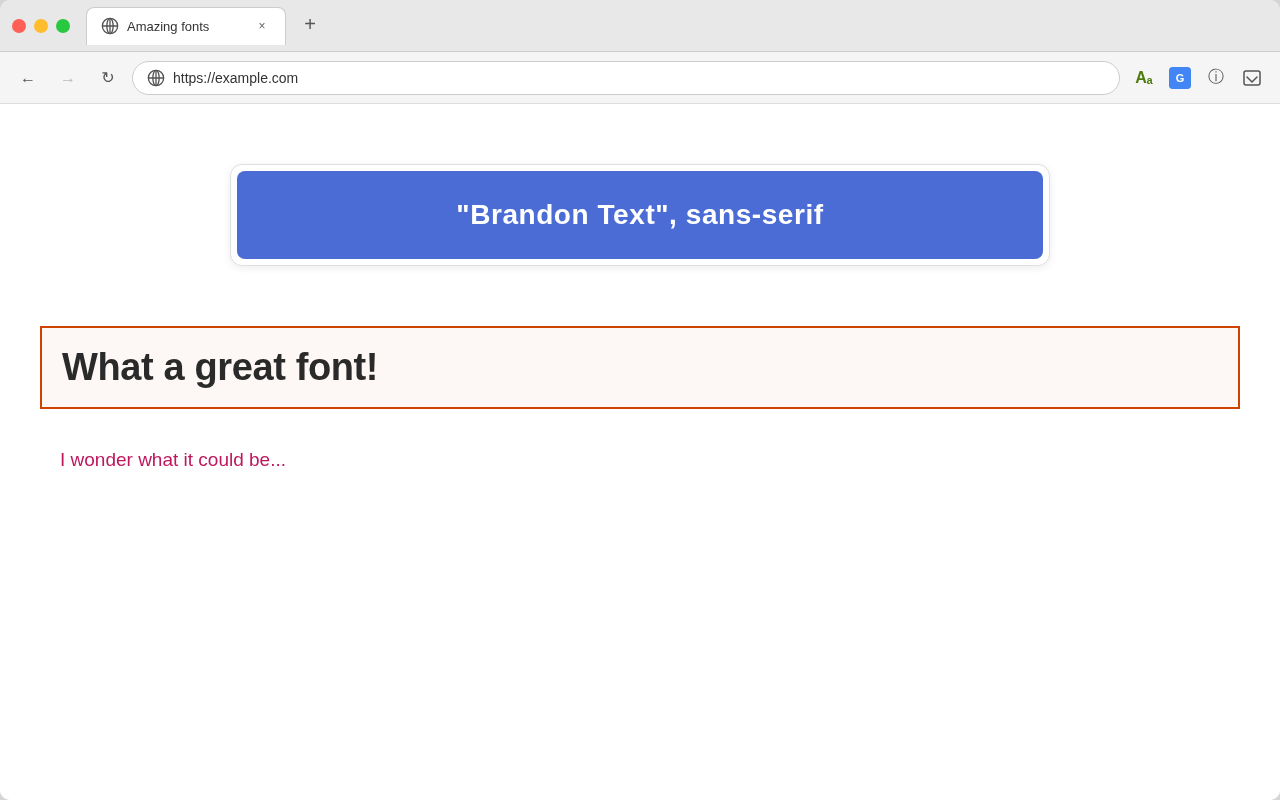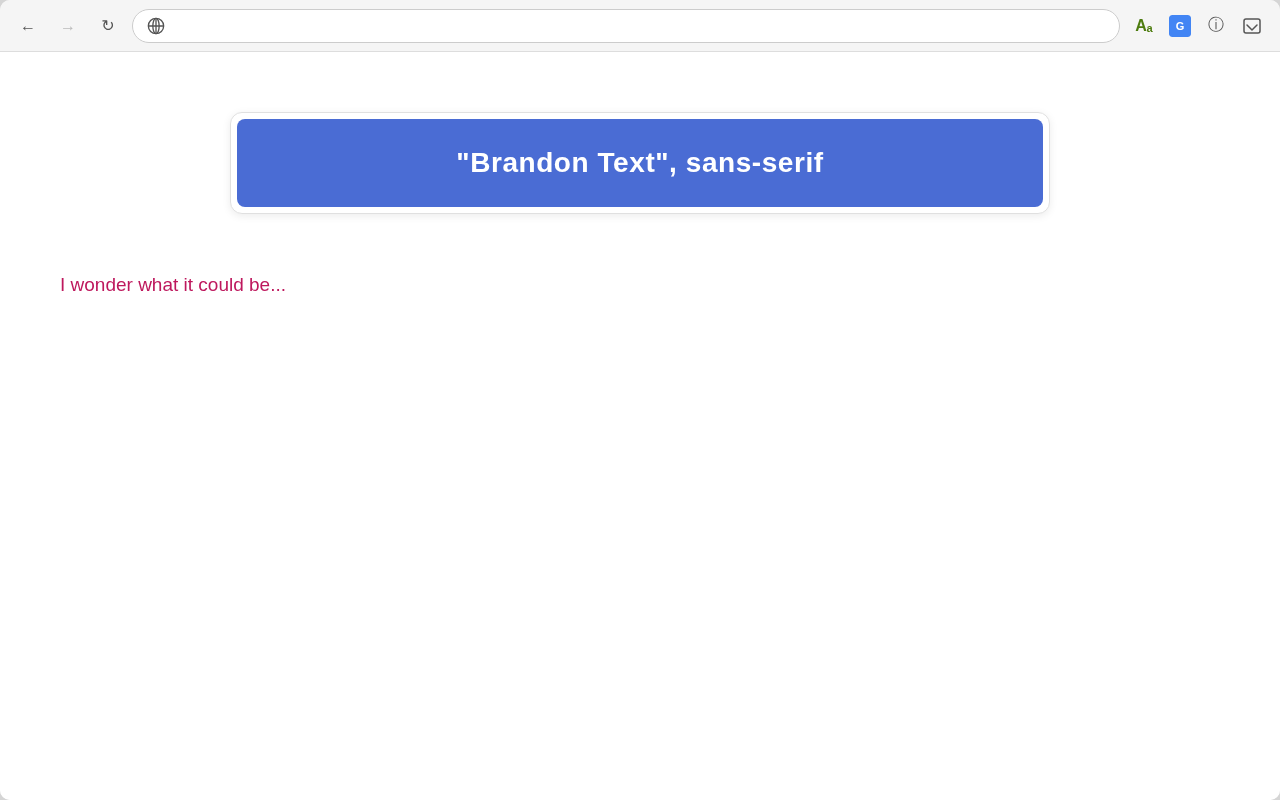--- a/index.html
+++ b/index.html
@@ -265,39 +265,61 @@
     .globe-svg {
       width: 18px;
       height: 18px;
     }
   </style>
 </head>
 <body>
 
 <div class="browser-window">
 
+  <div class="title-bar">
+    <div class="window-controls">
+      <button class="window-btn btn-close"></button>
+      <button class="window-btn btn-minimize"></button>
+      <button class="window-btn btn-maximize"></button>
+    </div>
+
+    <div class="tabs-area">
+      <div class="tab">
+        <svg class="globe-svg tab-globe-icon" viewBox="0 0 20 20" fill="none" xmlns="http://www.w3.org/2000/svg">
+          <circle cx="10" cy="10" r="8.5" stroke="#555" stroke-width="1.5"></circle>
+          <ellipse cx="10" cy="10" rx="3.5" ry="8.5" stroke="#555" stroke-width="1.5"></ellipse>
+          <line x1="1.5" y1="10" x2="18.5" y2="10" stroke="#555" stroke-width="1.5"></line>
+          <line x1="10" y1="1.5" x2="10" y2="18.5" stroke="#555" stroke-width="1.5"></line>
+        </svg>
+        <span class="tab-title">Amazing fonts</span>
+        <button class="tab-close">×</button>
+      </div>
+      <button class="new-tab-btn">+</button>
+    </div>
+  </div>
 
   <div class="nav-bar">
     <button class="nav-btn">
       <span>←</span>
     </button>
     <button class="nav-btn disabled">
       <span>→</span>
     </button>
     <button class="nav-btn">
       <span>↻</span>
     </button>
 
     <div class="address-bar">
       <svg class="globe-svg address-globe-icon" viewBox="0 0 20 20" fill="none" xmlns="http://www.w3.org/2000/svg">
         <circle cx="10" cy="10" r="8.5" stroke="#555" stroke-width="1.5"></circle>
         <ellipse cx="10" cy="10" rx="3.5" ry="8.5" stroke="#555" stroke-width="1.5"></ellipse>
         <line x1="1.5" y1="10" x2="18.5" y2="10" stroke="#555" stroke-width="1.5"></line>
         <line x1="10" y1="1.5" x2="10" y2="18.5" stroke="#555" stroke-width="1.5"></line>
       </svg>
+      <input class="address-input" type="text" value="https://example.com" style="">
     </div>
 
     <div class="toolbar-icons">
 
       <button class="toolbar-icon-btn">
         <span style="font-size:16px; font-weight:bold; color:#4d7c0f;">Aₐ</span>
       </button>
 
       <button class="toolbar-icon-btn">
         <span style="display:inline-flex; align-items:center; justify-content:center; width:22px; height:22px; border-radius:3px; overflow:hidden;">
@@ -322,20 +344,23 @@
   </div>
 
   <div class="page-content">
 
     <div class="font-picker-card">
       <div class="font-picker-inner">
         <span class="font-name-display">"Brandon Text", sans-serif</span>
       </div>
     </div>
 
+    <div class="heading-section">
+      <h1 class="heading-text">What a great font!</h1>
+    </div>
 
     <div class="body-text-section">
       <p class="body-text">I wonder what it could be...</p>
     </div>
 
   </div>
 
 </div>
 
 </body></html>

